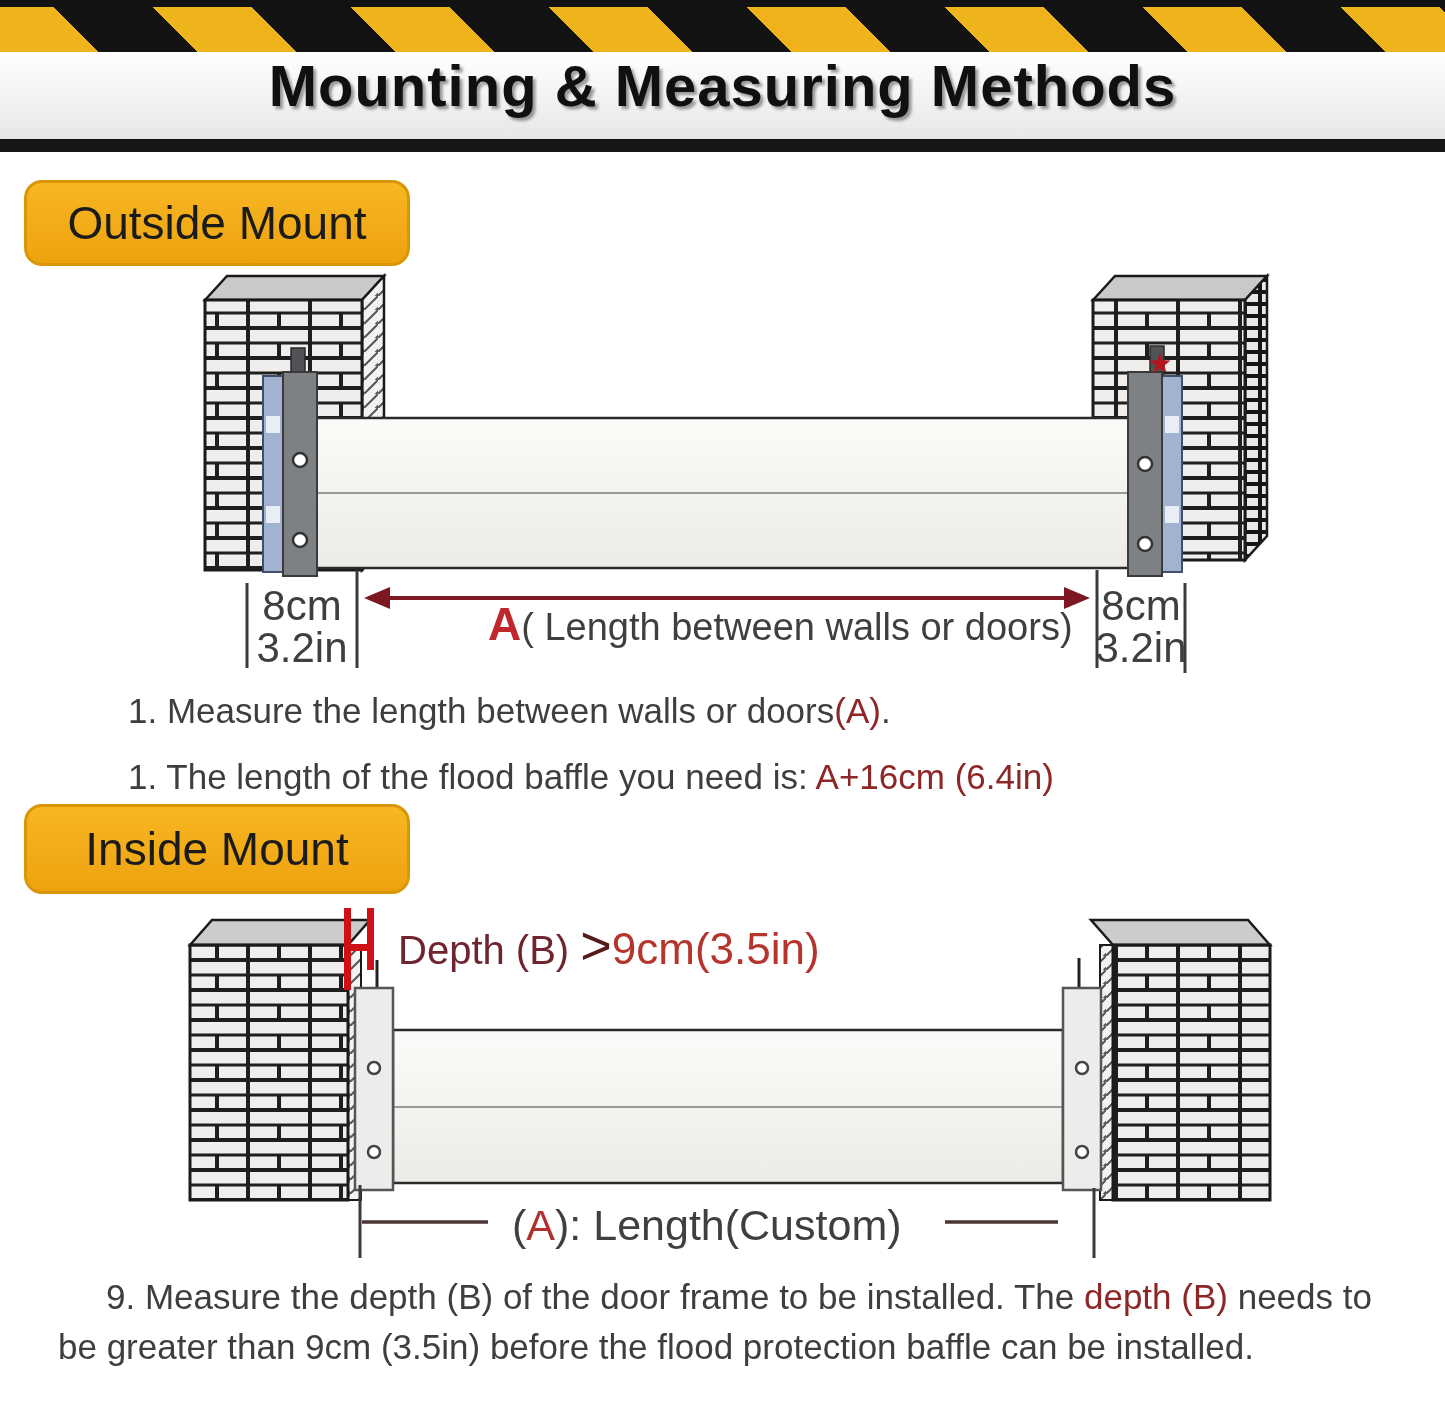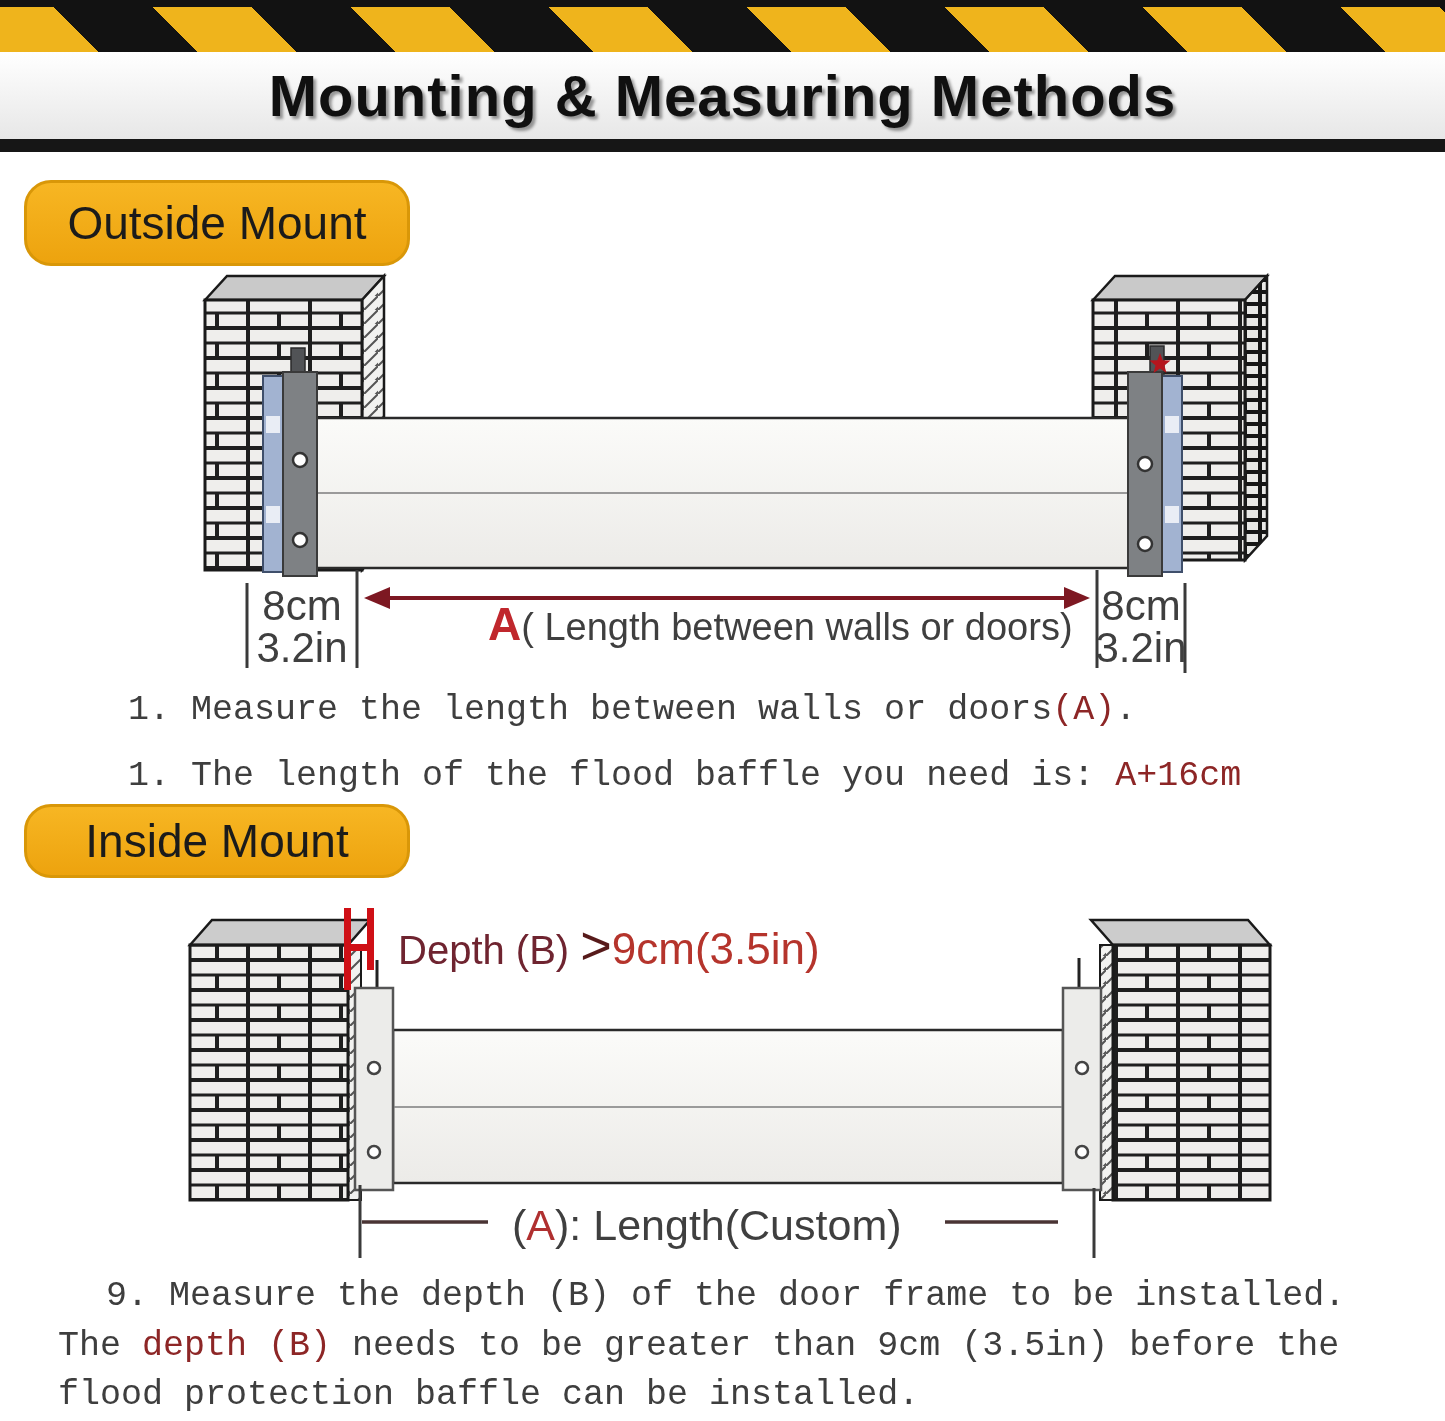--- a/index.html
+++ b/index.html
@@ -5,43 +5,43 @@
   html,body{margin:0;padding:0;background:#fff;}
   .page{position:relative;width:1445px;height:1421px;background:#fff;overflow:hidden;
         font-family:"Liberation Sans",sans-serif;color:#3e3e3e;}
 
   
   .banner{position:absolute;left:0;top:0;width:1445px;height:152px;}
   .stripes{height:52px;
     background:
       linear-gradient(180deg,#121212 0 7px,rgba(0,0,0,0) 7px),
       repeating-linear-gradient(45deg,#efb41c 0 70px,#121212 70px 140px);}
-  .title-band{height:87px;display:flex;align-items:center;justify-content:center;
+  .title-band{height:87px;display:flex;align-items:flex-start;justify-content:center;
     background:linear-gradient(180deg,#ffffff,#e7e7e7);}
   .title{font-size:58px;font-weight:bold;color:#101010;letter-spacing:1px;
     text-shadow:3px 3px 3px rgba(0,0,0,.38);}
   .banner-bar{height:13px;background:#161616;}
 
   
   .mount-label{position:absolute;left:24px;width:386px;height:86px;box-sizing:border-box;
     background:linear-gradient(180deg,#f7b623,#eda30e);
-    border:3px solid #d99708;border-radius:27px;
+    border:3px solid #d99708;border-radius:18px;
     display:flex;align-items:center;justify-content:center;
     font-size:46px;color:#1b1b1b;}
   .outside-label{top:180px;}
-  .inside-label{top:804px;height:74px;}
+  .inside-label{top:804px;height:90px;}
 
   
   .diagram{position:absolute;left:0;display:block;}
   .d1{top:268px;}
   .d2{top:900px;}
   svg{font-family:"Liberation Sans",sans-serif;}
 
   
-  .steps{position:absolute;font-family:Liberation Mono, monospace;}
+  .steps{position:absolute;}
   .steps p{margin:0 0 16px 0;font-size:35px;line-height:1.42;color:#3e3e3e;}
   .steps .accent{color:#8d2626;}
   .steps-outside{top:686px;left:128px;width:1250px;}
   .steps-inside{top:1272px;left:58px;width:1345px;}
   .steps-inside p{text-indent:48px;margin-bottom:10px;}
 </style>
 </head>
 <body>
 
 <div class="page">

